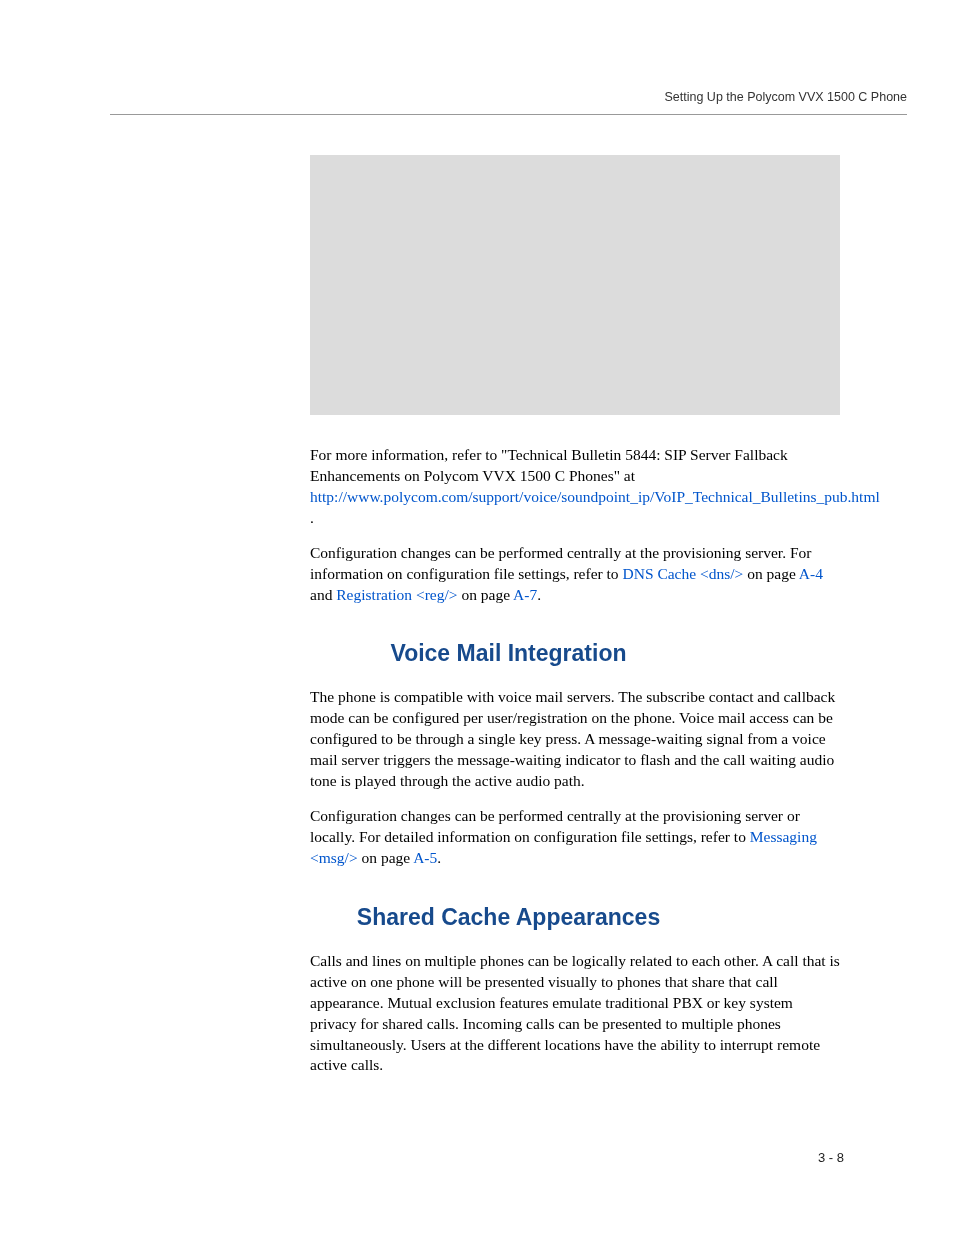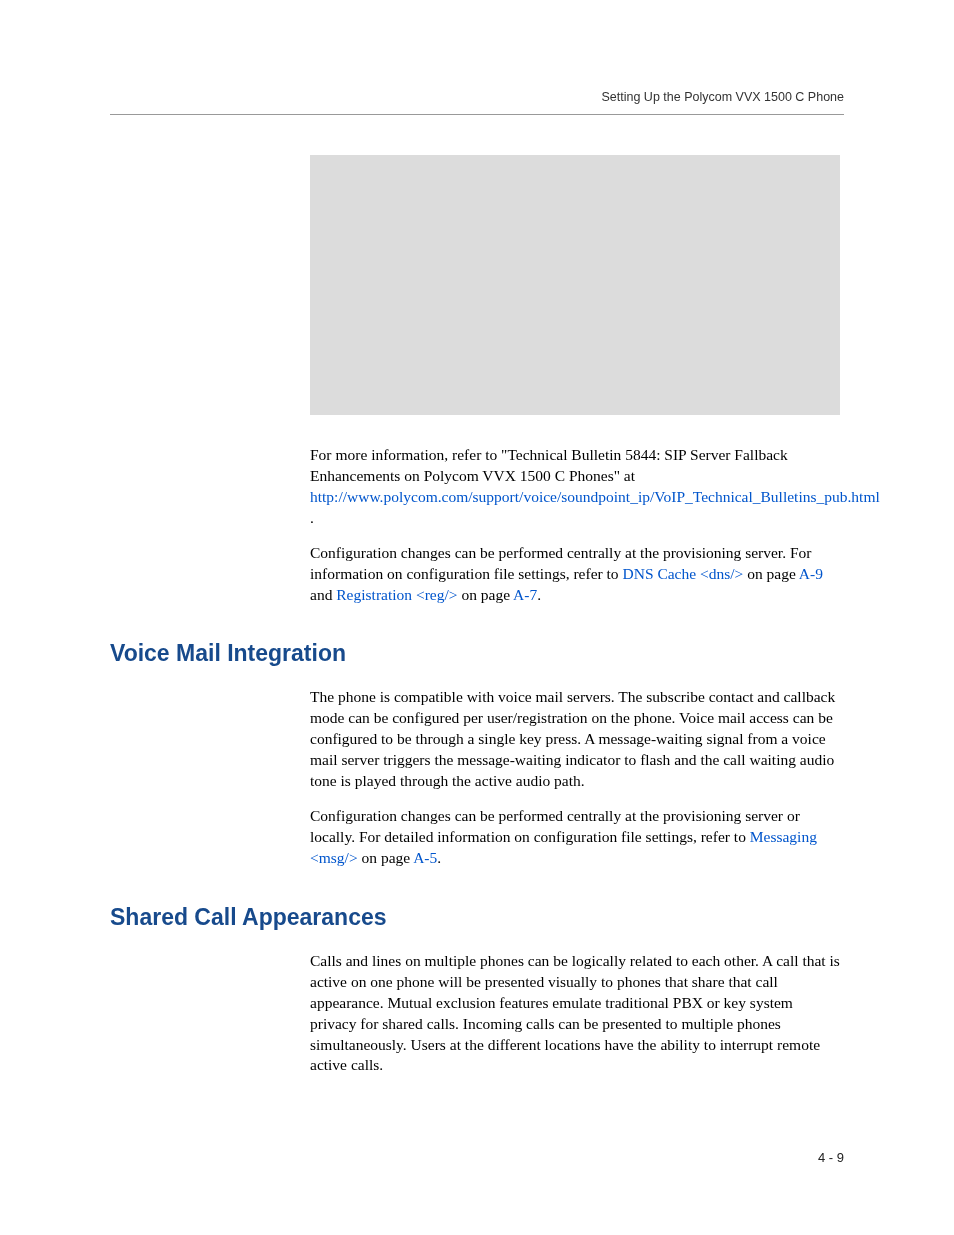--- a/index.html
+++ b/index.html
@@ -9,21 +9,21 @@
     }
     body {
       width: 954px;
       height: 1235px;
       background: #fff;
       font-family: "Palatino Linotype", "Book Antiqua", Palatino, Georgia, serif;
       color: #000;
       position: relative;
     }
     .page {
-      padding: 90px 110px 60px 110px;
+      padding: 90px 47px 60px 110px;
       position: relative;
       height: 100%;
     }
     .header-text {
       text-align: right;
       font-size: 12.5px;
       color: #333;
       font-family: "Helvetica Neue", Helvetica, Arial, sans-serif;
       margin-bottom: 10px;
     }
@@ -51,20 +51,21 @@
     .link {
       color: #0055cc;
     }
     .section-heading {
       font-family: "Helvetica Neue", Helvetica, Arial, sans-serif;
       font-weight: bold;
       font-size: 23px;
       color: #174a8c;
       margin-top: 35px;
       margin-bottom: 20px;
+      text-align: center;
     }
     .page-number {
       position: absolute;
       bottom: 70px;
       right: 110px;
       font-size: 13px;
       font-family: "Helvetica Neue", Helvetica, Arial, sans-serif;
       color: #222;
     }
   </style>
@@ -77,33 +78,33 @@
 
   <div class="content-column">
     <div class="image-placeholder"></div>
 
     <p class="body-para">
       <span>For more information, refer to "Technical Bulletin 5844: SIP Server Fallback Enhancements on Polycom VVX 1500 C Phones" at </span>
       <span class="link">http://www.polycom.com/support/voice/soundpoint_ip/VoIP_Technical_Bulletins_pub.html</span><span> .</span>
     </p>
 
     <p class="body-para">
-      <span>Configuration changes can be performed centrally at the provisioning server. For information on configuration file settings, refer to </span><span class="link">DNS Cache &lt;dns/&gt;</span><span> on page </span><span class="link">A-9</span><span> and </span><span class="link">Registration &lt;reg/&gt;</span><span> on page </span><span class="link">A-7</span><span>.</span>
+      <span>Configuration changes can be performed centrally at the provisioning server. For information on configuration file settings, refer to </span><span class="link">DNS Cache &lt;dns/&gt;</span><span> on page </span><span class="link">A-4</span><span> and </span><span class="link">Registration &lt;reg/&gt;</span><span> on page </span><span class="link">A-7</span><span>.</span>
     </p>
   </div>
 
   <h2 class="section-heading">Voice Mail Integration</h2>
 
   <div class="content-column">
     <p class="body-para">The phone is compatible with voice mail servers. The subscribe contact and callback mode can be configured per user/registration on the phone. Voice mail access can be configured to be through a single key press. A message-waiting signal from a voice mail server triggers the message-waiting indicator to flash and the call waiting audio tone is played through the active audio path.</p>
     <p class="body-para">
       <span>Configuration changes can be performed centrally at the provisioning server or locally. For detailed information on configuration file settings, refer to </span><span class="link">Messaging &lt;msg/&gt;</span><span> on page </span><span class="link">A-5</span><span>.</span>
     </p>
   </div>
 
-  <h2 class="section-heading">Shared Call Appearances</h2>
+  <h2 class="section-heading">Shared Cache Appearances</h2>
 
   <div class="content-column">
     <p class="body-para">Calls and lines on multiple phones can be logically related to each other. A call that is active on one phone will be presented visually to phones that share that call appearance. Mutual exclusion features emulate traditional PBX or key system privacy for shared calls. Incoming calls can be presented to multiple phones simultaneously. Users at the different locations have the ability to interrupt remote active calls.</p>
   </div>
 
-  <div class="page-number">4 - 9</div>
+  <div class="page-number">3 - 8</div>
 </div>
 
 </body></html>

